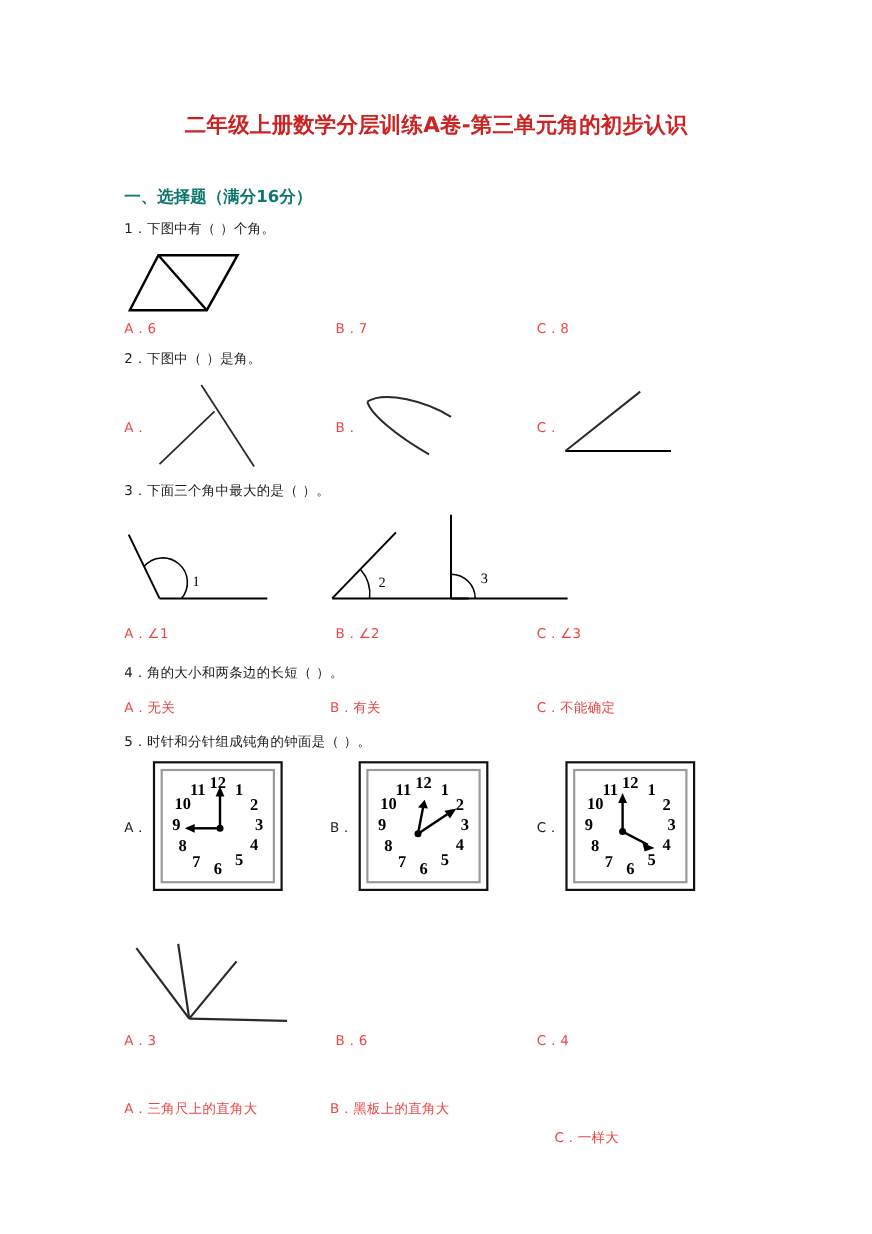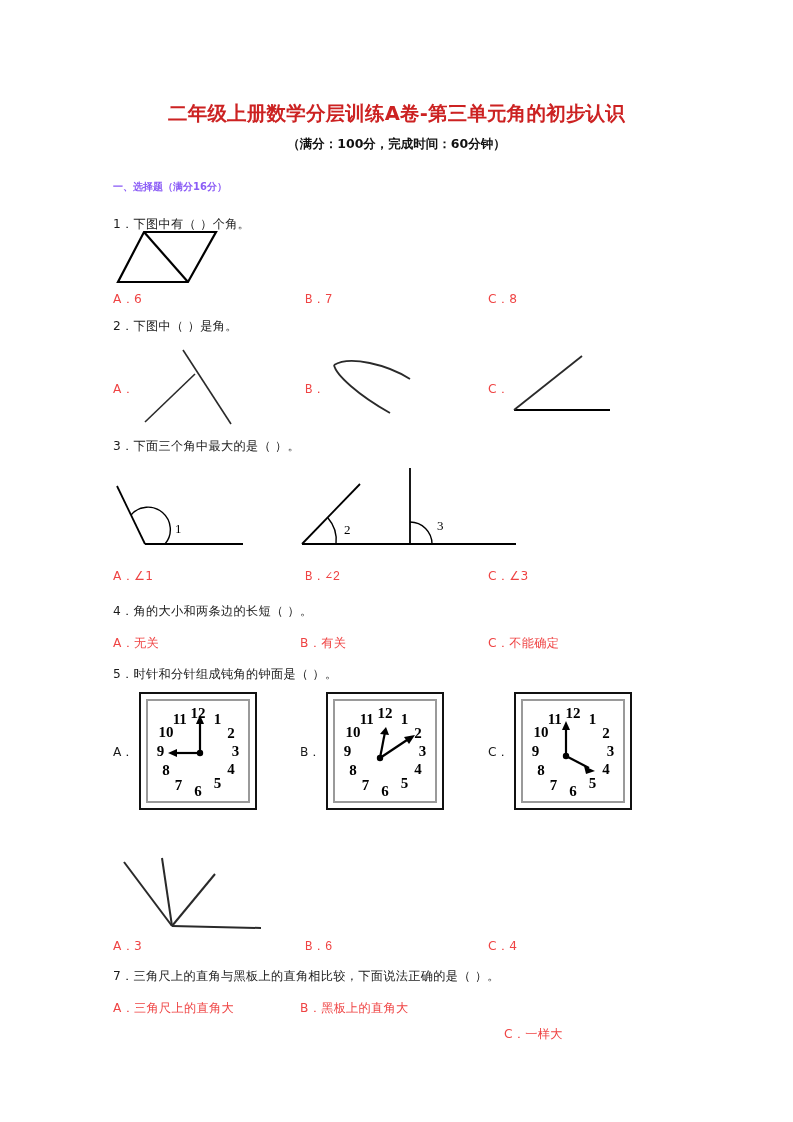--- a/index.html
+++ b/index.html
@@ -40,45 +40,45 @@
     width: 793px;
     text-align: center;
     color: #111111;
     font-weight: bold;
     font-size: 12.5px;
     font-family: "DejaVu Sans", "Liberation Sans", sans-serif;
   }
   .section-head {
     position: absolute;
     left: 113px;
-    top: 180px;
-    font-weight: bold;
-    font-size: 10px;
-    color: #8b5cf6;
+    top: 170px;
+    font-weight: bold;
+    font-size: 15px;
+    color: #0f766e;
     font-family: "DejaVu Sans", "Liberation Sans", sans-serif;
   }
   .q-text {
     position: absolute;
     left: 113px;
     font-size: 12.2px;
     color: #1a1a1a;
     white-space: nowrap;
     font-family: "DejaVu Sans", "Liberation Sans", sans-serif;
     letter-spacing: 0.3px;
   }
   .opt {
     position: absolute;
     font-size: 12.2px;
     color: #ef4444;
     white-space: nowrap;
     font-family: "DejaVu Sans", "Liberation Sans", sans-serif;
     letter-spacing: 0.3px;
   }
   .opt-a { left: 113px; }
-  .opt-b { left: 305px; font-family: Liberation Mono, monospace; }
+  .opt-b { left: 305px; }
   .opt-c { left: 488px; }
   .opt-a2 { left: 113px; }
   .opt-b2 { left: 300px; }
   .opt-c2 { left: 488px; }
   .fig {
     position: absolute;
   }
   .clock-box {
     position: absolute;
     border: 2px solid #111111;
@@ -107,24 +107,23 @@
     font-family: "DejaVu Sans", "Liberation Sans", sans-serif;
   }
   svg { display: block; overflow: visible; }
 </style>
 </head>
 <body>
 
 <div class="page">
 
   <div class="doc-title">二年级上册数学分层训练A卷-第三单元角的初步认识</div>
-  <div class="doc-subtitle">（满分：100分，完成时间：60分钟）</div>
   <div class="section-head">一、选择题（满分16分）</div>
 
-  <div class="q-text" style="top:216px;text-align:right;">1．下图中有（  ）个角。</div>
+  <div class="q-text" style="top:200px;text-align:right;">1．下图中有（  ）个角。</div>
 
   <div class="fig" style="left:116px; top:228px;">
     <svg width="110" height="60" viewBox="0 0 110 60">
       <polygon points="28,4 100,4 72,54 2,54" fill="none" stroke="#000" stroke-width="2.2"></polygon>
       <line x1="28" y1="4" x2="72" y2="54" stroke="#000" stroke-width="2.2"></line>
     </svg>
   </div>
 
   <div class="opt opt-a" style="top:291px;">A．6</div>
   <div class="opt opt-b" style="top:291px;">B．7</div>
@@ -275,18 +274,17 @@
       <line x1="57" y1="70" x2="47" y2="2" stroke="#2a2a2a" stroke-width="2"></line>
       <line x1="57" y1="70" x2="100" y2="18" stroke="#2a2a2a" stroke-width="2"></line>
       <line x1="57" y1="70" x2="146" y2="72" stroke="#2a2a2a" stroke-width="2"></line>
     </svg>
   </div>
 
   <div class="opt opt-a" style="top:938px;">A．3</div>
   <div class="opt opt-b" style="top:938px;">B．6</div>
   <div class="opt opt-c" style="top:938px;">C．4</div>
 
-  <div class="q-text" style="top:968px;">7．三角尺上的直角与黑板上的直角相比较，下面说法正确的是（  ）。</div>
   <div class="opt" style="left:113px; top:1000px;text-align:center;">A．三角尺上的直角大</div>
   <div class="opt" style="left:300px; top:1000px;">B．黑板上的直角大</div>
   <div class="opt" style="left:488px; top:1026px;margin-left:16px;">C．一样大</div>
 
 </div>
 
 </body></html>

